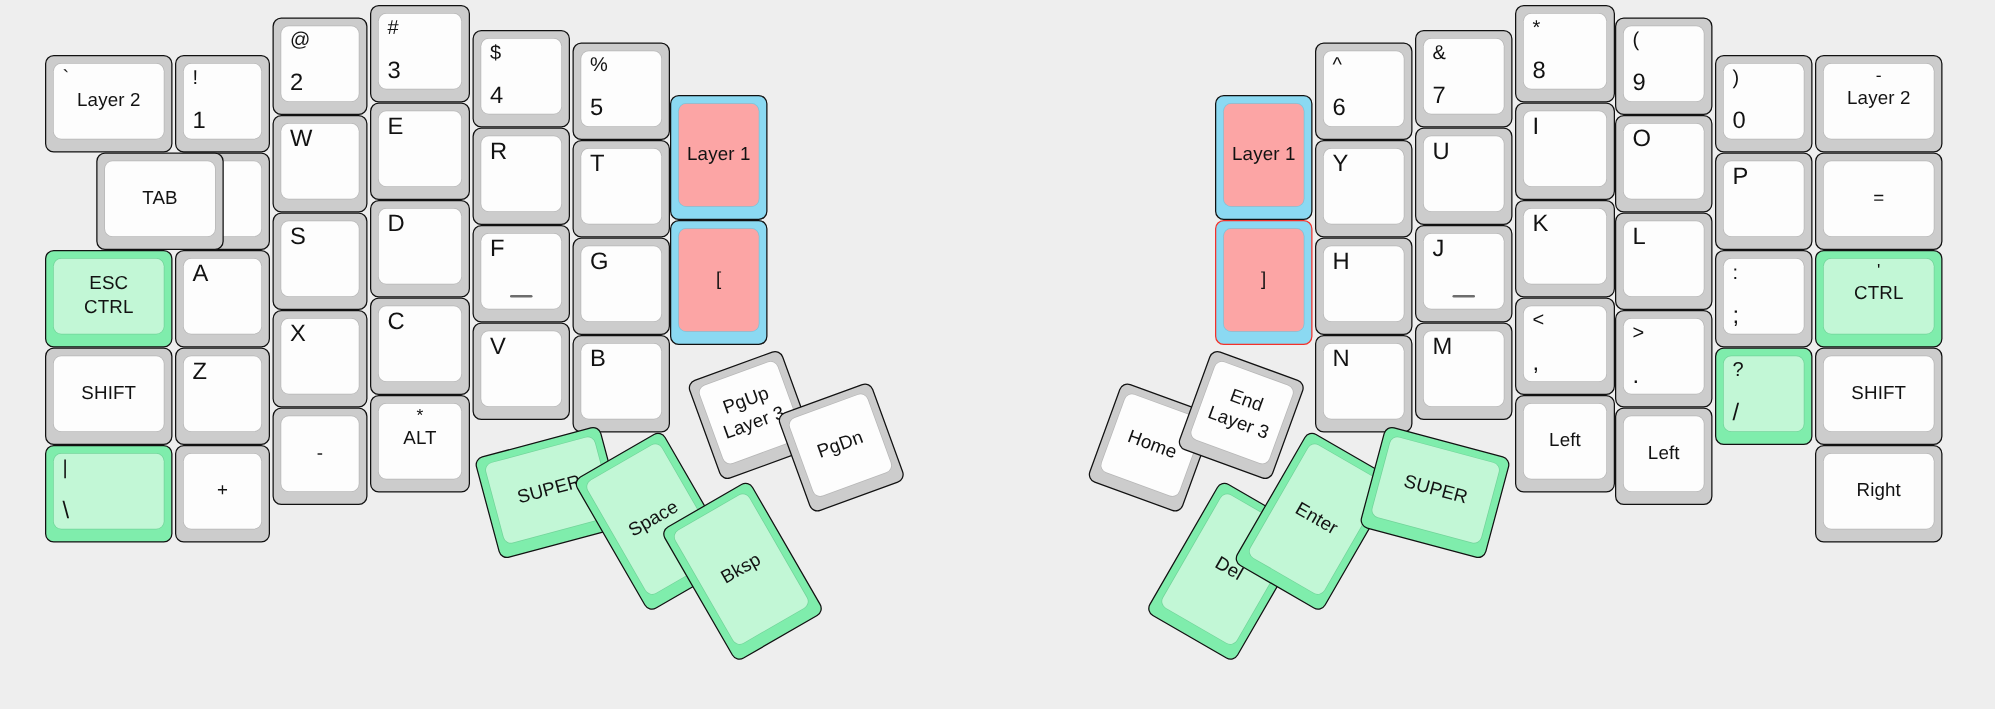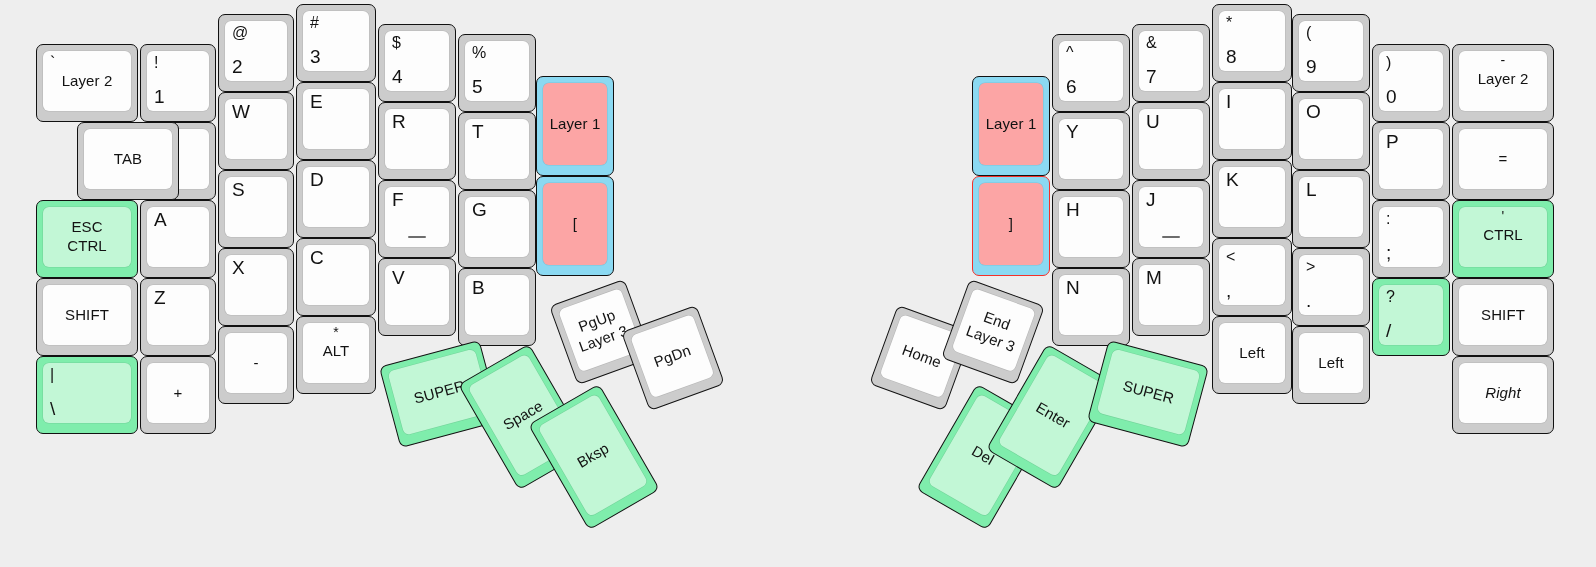--- a/index.html
+++ b/index.html
@@ -377,21 +377,21 @@
       <div class="cap">
         <span class="lg ct">'</span>
         <span class="lg cmid">CTRL</span>
       </div>
     </div>
     <div class="key" style="left: 1452px; top: 278px; width: 102px; height: 78px; z-index: 6;">
       <div class="cap">
         <span class="lg ctr">SHIFT</span>
       </div>
     </div>
-    <div class="key" style="left: 1452px; top: 356px; width: 102px; height: 78px; z-index: 6; font-style: italic;">
+    <div class="key" style="left: 1452px; top: 356px; width: 102px; height: 78px; z-index: 6;">
       <div class="cap">
         <span class="lg ctr">Right</span>
       </div>
     </div>
     <div class="key green" style="left: 388px; top: 352px; width: 104px; height: 84px; transform: rotate(-15deg); z-index: 30;">
       <div class="cap">
         <span class="lg ctr">SUPER</span>
       </div>
     </div>
     <div class="key" style="left: 561px; top: 290px; width: 80px; height: 84px; transform: rotate(-20deg); z-index: 21;">

